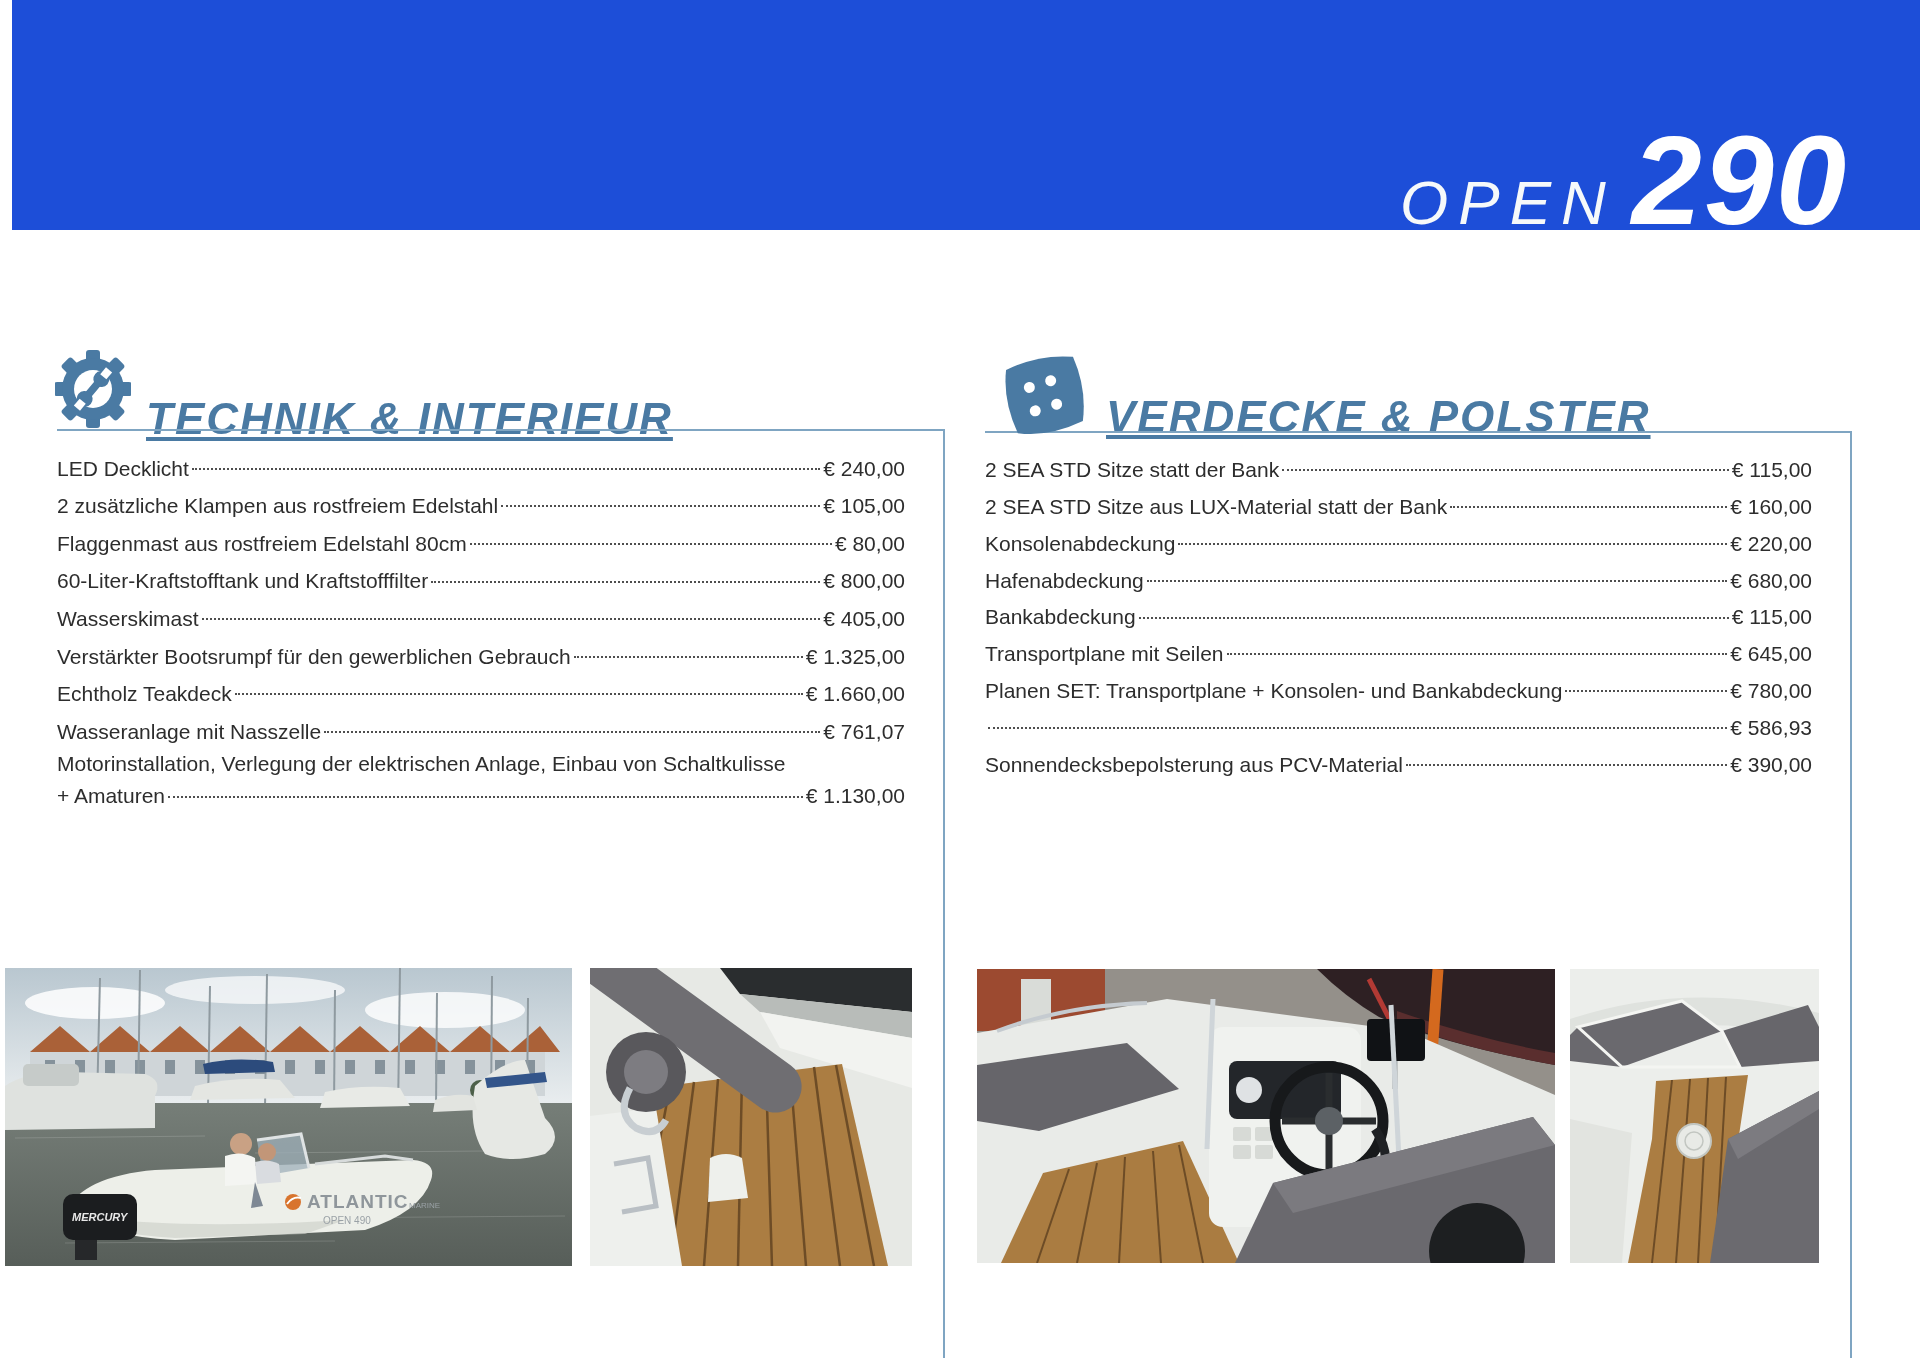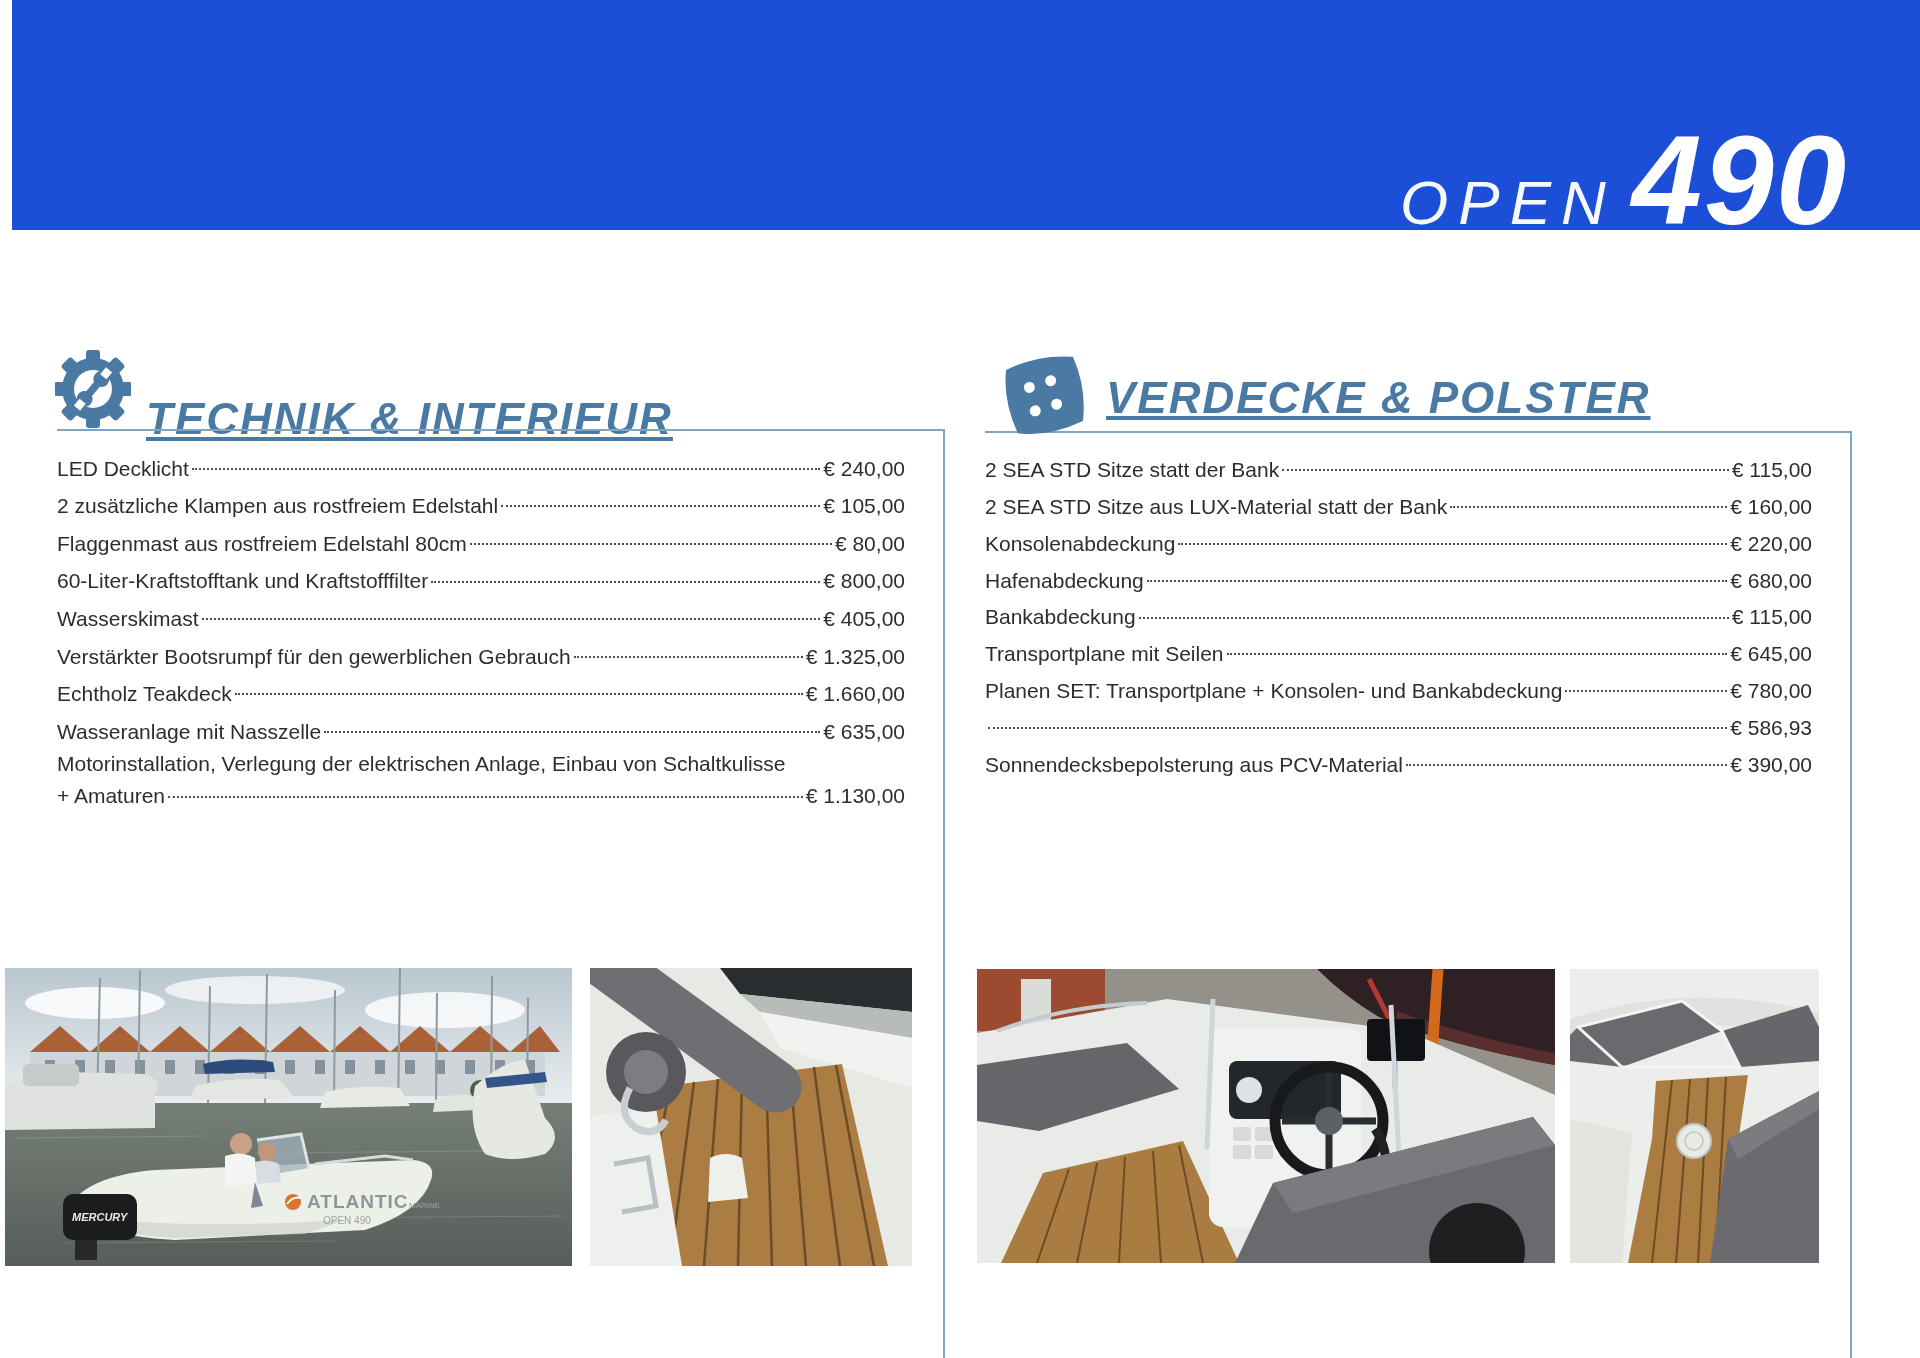--- a/index.html
+++ b/index.html
@@ -11,21 +11,21 @@
   .model{position:absolute;right:84px;bottom:2px;display:flex;align-items:baseline;}
   .model-open{font-style:italic;font-weight:400;font-size:62px;line-height:.8;
               color:#f6f9fa;letter-spacing:10px;margin-right:16px;}
   .model-number{font-style:italic;font-weight:800;font-size:126px;line-height:.74;
                 color:#ffffff;letter-spacing:2px;}
 
   
   .section-title{position:absolute;font-style:italic;font-weight:700;font-size:44px;
                  line-height:1;color:#4a7aa3;letter-spacing:2px;white-space:nowrap;text-decoration:underline;}
   #title-technik{left:146px;top:360px;}
-  #title-verdecke{left:1106px;top:344px;margin-top:32px;}
+  #title-verdecke{left:1106px;top:363px;margin-top:32px;}
   .section-icon{position:absolute;}
   #icon-gear{left:55px;top:350px;width:76px;height:78px;}
   #icon-cushion{left:997px;top:346px;width:88px;height:92px;z-index:2;}
 
   
   .hrule,.vrule{position:absolute;background:#7fa5c2;}
   #hrule-left{left:57px;top:429px;width:887px;height:2px;}
   #vrule-left{left:943px;top:429px;width:2px;height:929px;}
   #hrule-right{left:985px;top:431px;width:867px;height:2px;}
   #vrule-right{left:1850px;top:431px;width:2px;height:927px;}
@@ -49,21 +49,21 @@
   #photo-bow{left:1570px;top:969px;}
 </style>
 </head>
 <body>
 
 <div class="page">
 
   <header class="band">
     <div class="model">
       <span class="model-open">OPEN</span>
-      <span class="model-number">490</span>
+      <span class="model-number">290</span>
     </div>
   </header>
 
   <svg id="icon-gear" class="section-icon" viewBox="0 0 76 78">
     <g fill="#4a7aa3">
       <g transform="translate(38,39)">
         <rect x="-7" y="-39" width="14" height="14" rx="3"></rect>
         <rect x="-7" y="-39" width="14" height="14" rx="3" transform="rotate(45)"></rect>
         <rect x="-7" y="-39" width="14" height="14" rx="3" transform="rotate(90)"></rect>
         <rect x="-7" y="-39" width="14" height="14" rx="3" transform="rotate(135)"></rect>
@@ -133,21 +133,21 @@
         <div class="row">
           <span class="label">Echtholz Teakdeck</span>
           <span class="leader"></span>
           <span class="price">€ 1.660,00</span>
         </div>
       </div>
       <div class="entry">
         <div class="row">
           <span class="label">Wasseranlage mit Nasszelle</span>
           <span class="leader"></span>
-          <span class="price">€ 635,00</span>
+          <span class="price">€ 761,07</span>
         </div>
       </div>
       <div class="entry">
         <div class="pre-line">Motorinstallation, Verlegung der elektrischen Anlage, Einbau von Schaltkulisse</div>
         <div class="row">
           <span class="label">+ Amaturen </span>
           <span class="leader"></span>
           <span class="price">€ 1.130,00</span>
         </div>
       </div>

